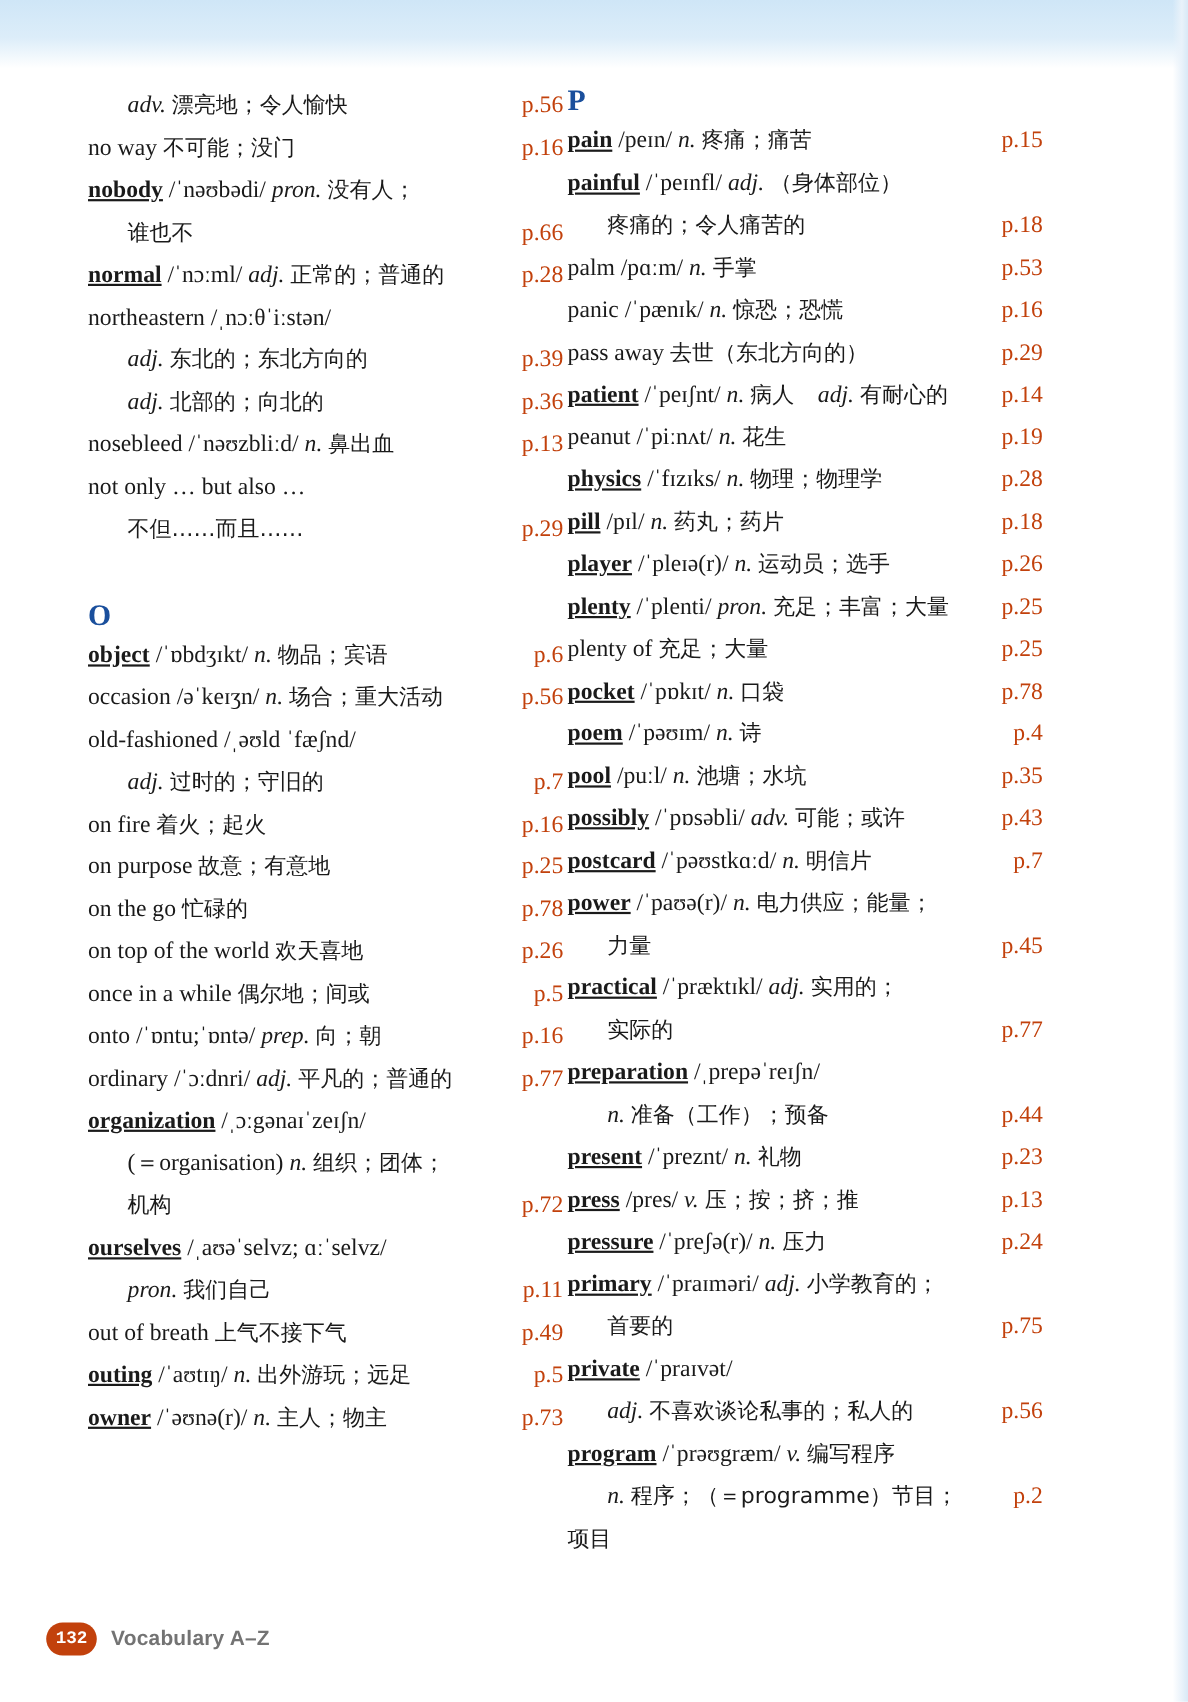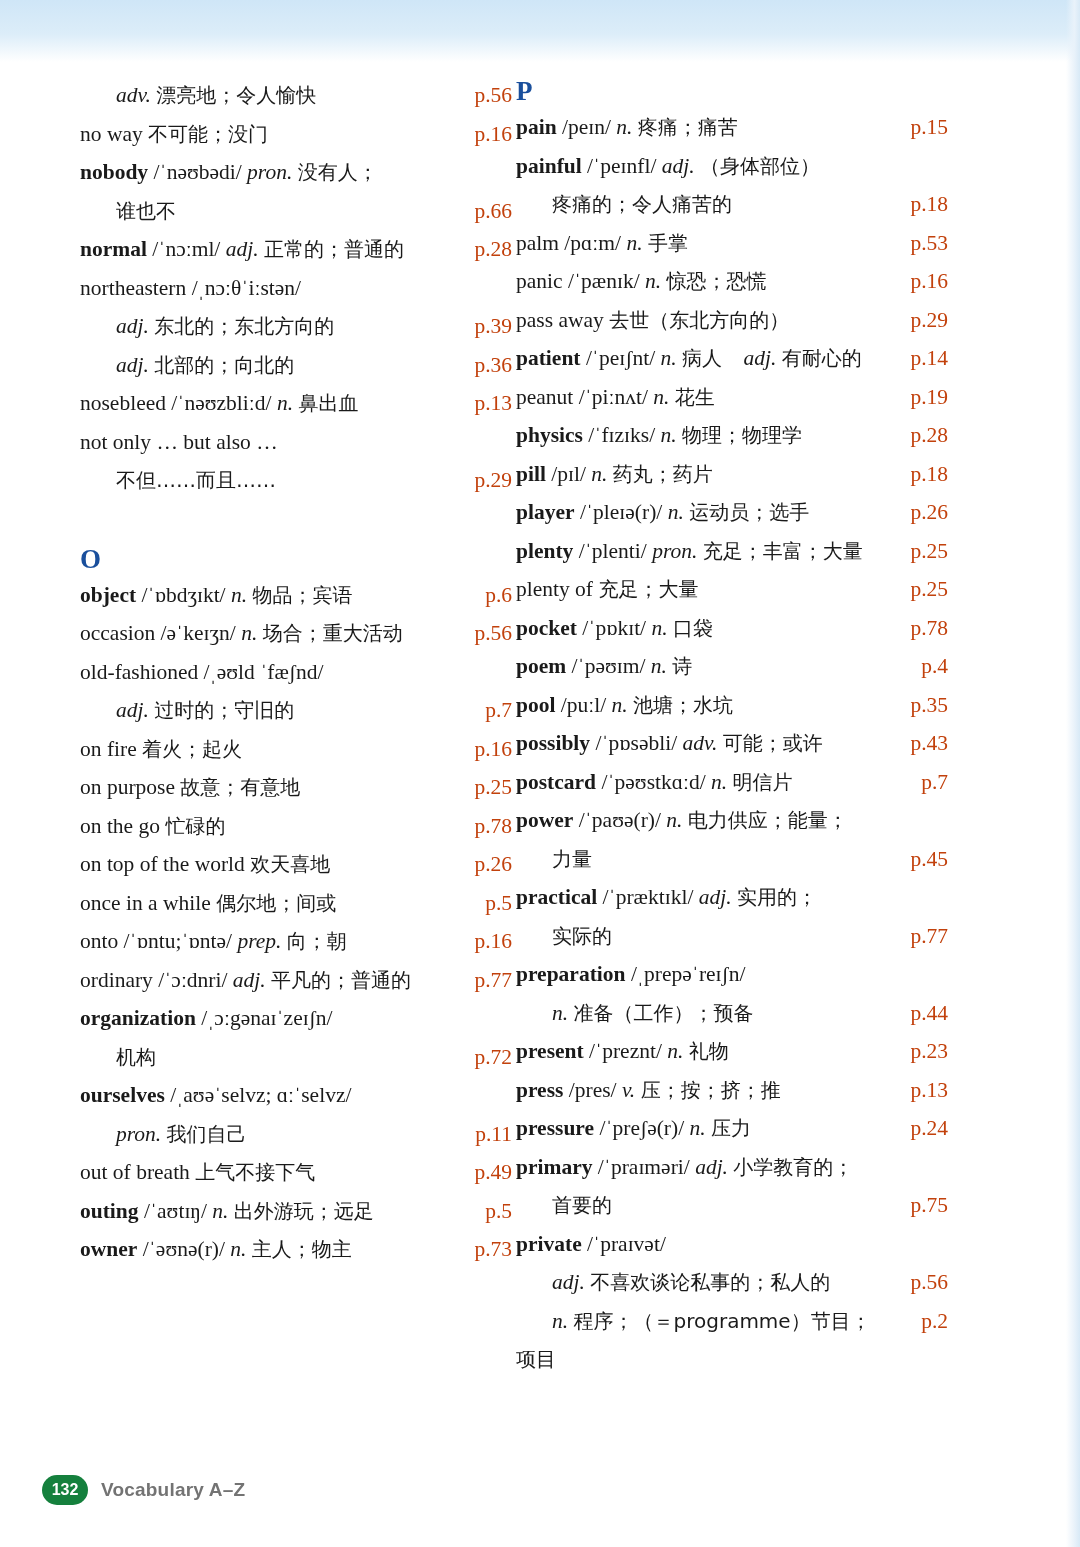--- a/index.html
+++ b/index.html
@@ -68,39 +68,39 @@
     text-indent: 36px;
   }
   .entry .pg {
     position: absolute;
     right: 0;
     top: 0;
     font-size: 21.5px;
     color: #c2410c;
     white-space: nowrap;
   }
-  b.hw { font-weight: bold; }
+  b.hw { font-weight: bold; text-decoration: underline; }
   i.pos { font-style: italic; }
   .zh { font-family: "DejaVu Sans", "Liberation Sans", sans-serif; font-size: 20px; }
 
   .footer {
     position: absolute;
     left: 42px;
     bottom: 42px;
     display: flex;
     align-items: center;
     gap: 13px;
   }
   .folio {
     width: 46px;
     height: 30px;
     border-radius: 15px;
-    background: #15803d;
+    background: #c2410c;
     color: #ffffff;
-    font-family: Liberation Sans, sans-serif;
+    font-family: Liberation Mono, monospace;
     font-weight: bold;
     font-size: 16px;
     display: flex;
     align-items: center;
     justify-content: center;
   }
   .footer-label {
     color: #737373;
     font-family: "Liberation Sans", sans-serif;
     font-weight: bold;
@@ -198,20 +198,23 @@
         <span class="pg">p.16</span>
       </div>
       <div class="entry">
         <span class="txt">ordinary /ˈɔːdnri/ <i class="pos">adj.</i> <span class="zh">平凡的；普通的</span></span>
         <span class="pg">p.77</span>
       </div>
       <div class="entry">
         <span class="txt"><b class="hw">organization</b> /ˌɔːgənaɪˈzeɪʃn/</span>
       </div>
       <div class="entry">
+        <span class="txt indent">(＝organisation) <i class="pos">n.</i> <span class="zh">组织；团体；</span></span>
+      </div>
+      <div class="entry">
         <span class="txt indent"><span class="zh">机构</span></span>
         <span class="pg">p.72</span>
       </div>
       <div class="entry">
         <span class="txt"><b class="hw">ourselves</b> /ˌaʊəˈselvz; ɑːˈselvz/</span>
       </div>
       <div class="entry">
         <span class="txt indent"><i class="pos">pron.</i> <span class="zh">我们自己</span></span>
         <span class="pg">p.11</span>
       </div>
@@ -340,20 +343,23 @@
       <div class="entry">
         <span class="txt indent"><span class="zh">首要的</span></span>
         <span class="pg">p.75</span>
       </div>
       <div class="entry">
         <span class="txt"><b class="hw">private</b> /ˈpraɪvət/</span>
       </div>
       <div class="entry">
         <span class="txt indent"><i class="pos">adj.</i> <span class="zh">不喜欢谈论私事的；私人的</span></span>
         <span class="pg">p.56</span>
+      </div>
+      <div class="entry">
+        <span class="txt"><b class="hw">program</b> /ˈprəʊgræm/ <i class="pos">v.</i> <span class="zh">编写程序</span></span>
       </div>
       <div class="entry">
         <span class="txt indent"><i class="pos">n.</i> <span class="zh">程序；（＝programme）节目；项目</span></span>
         <span class="pg">p.2</span>
       </div>
     </div>
 </div>
 
 <div class="footer">
   <div class="folio">132</div>

